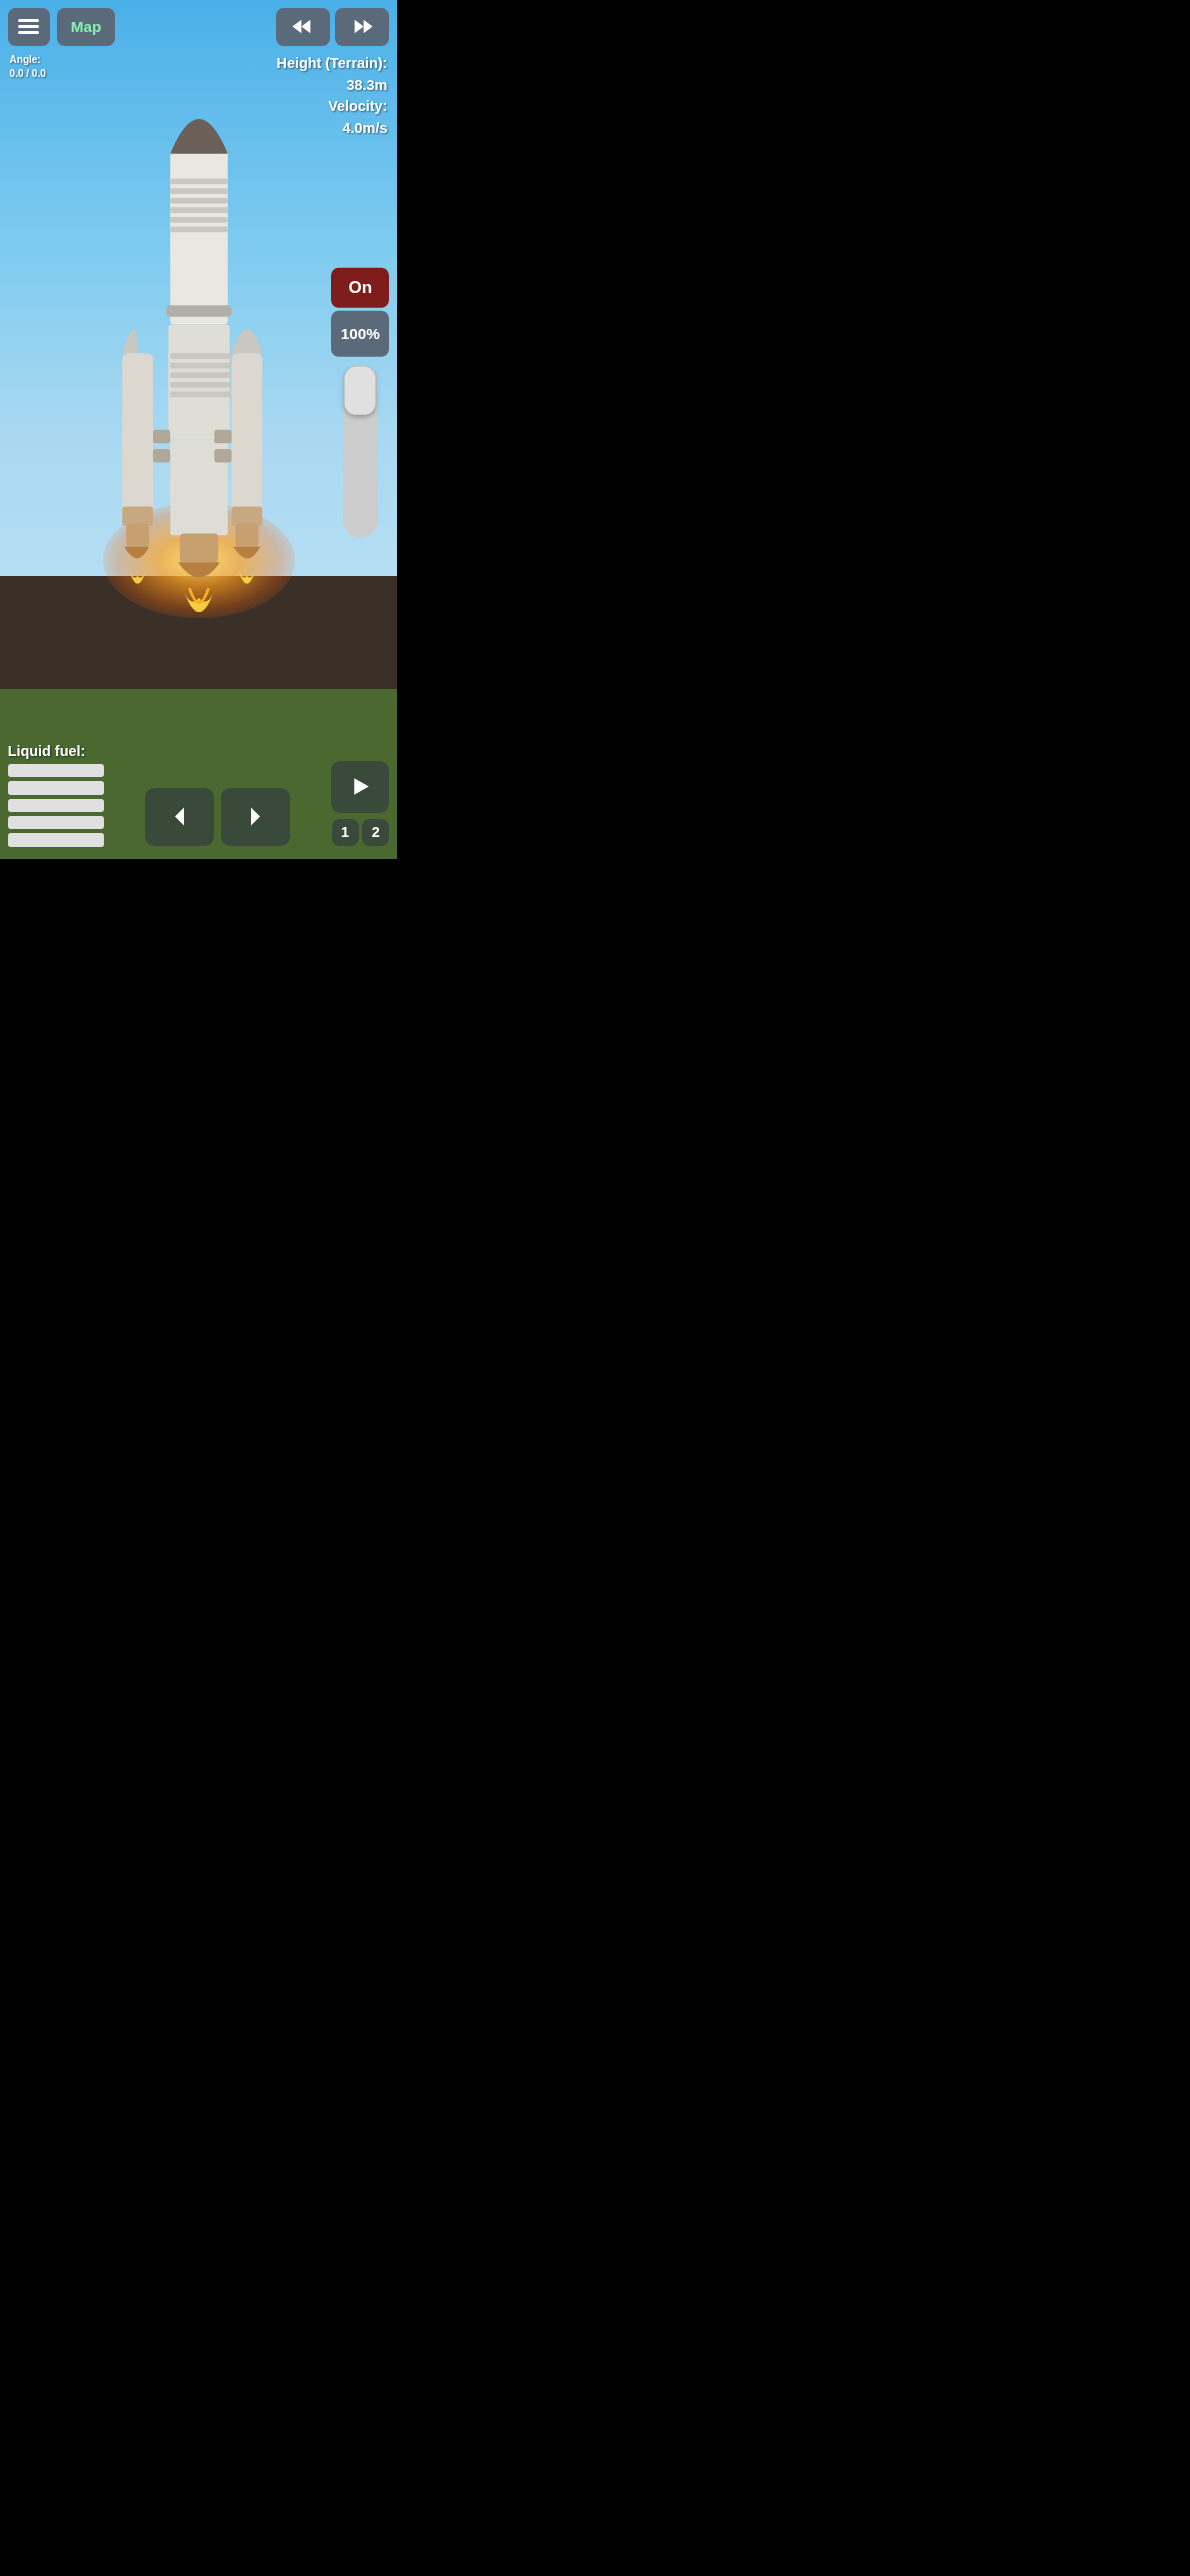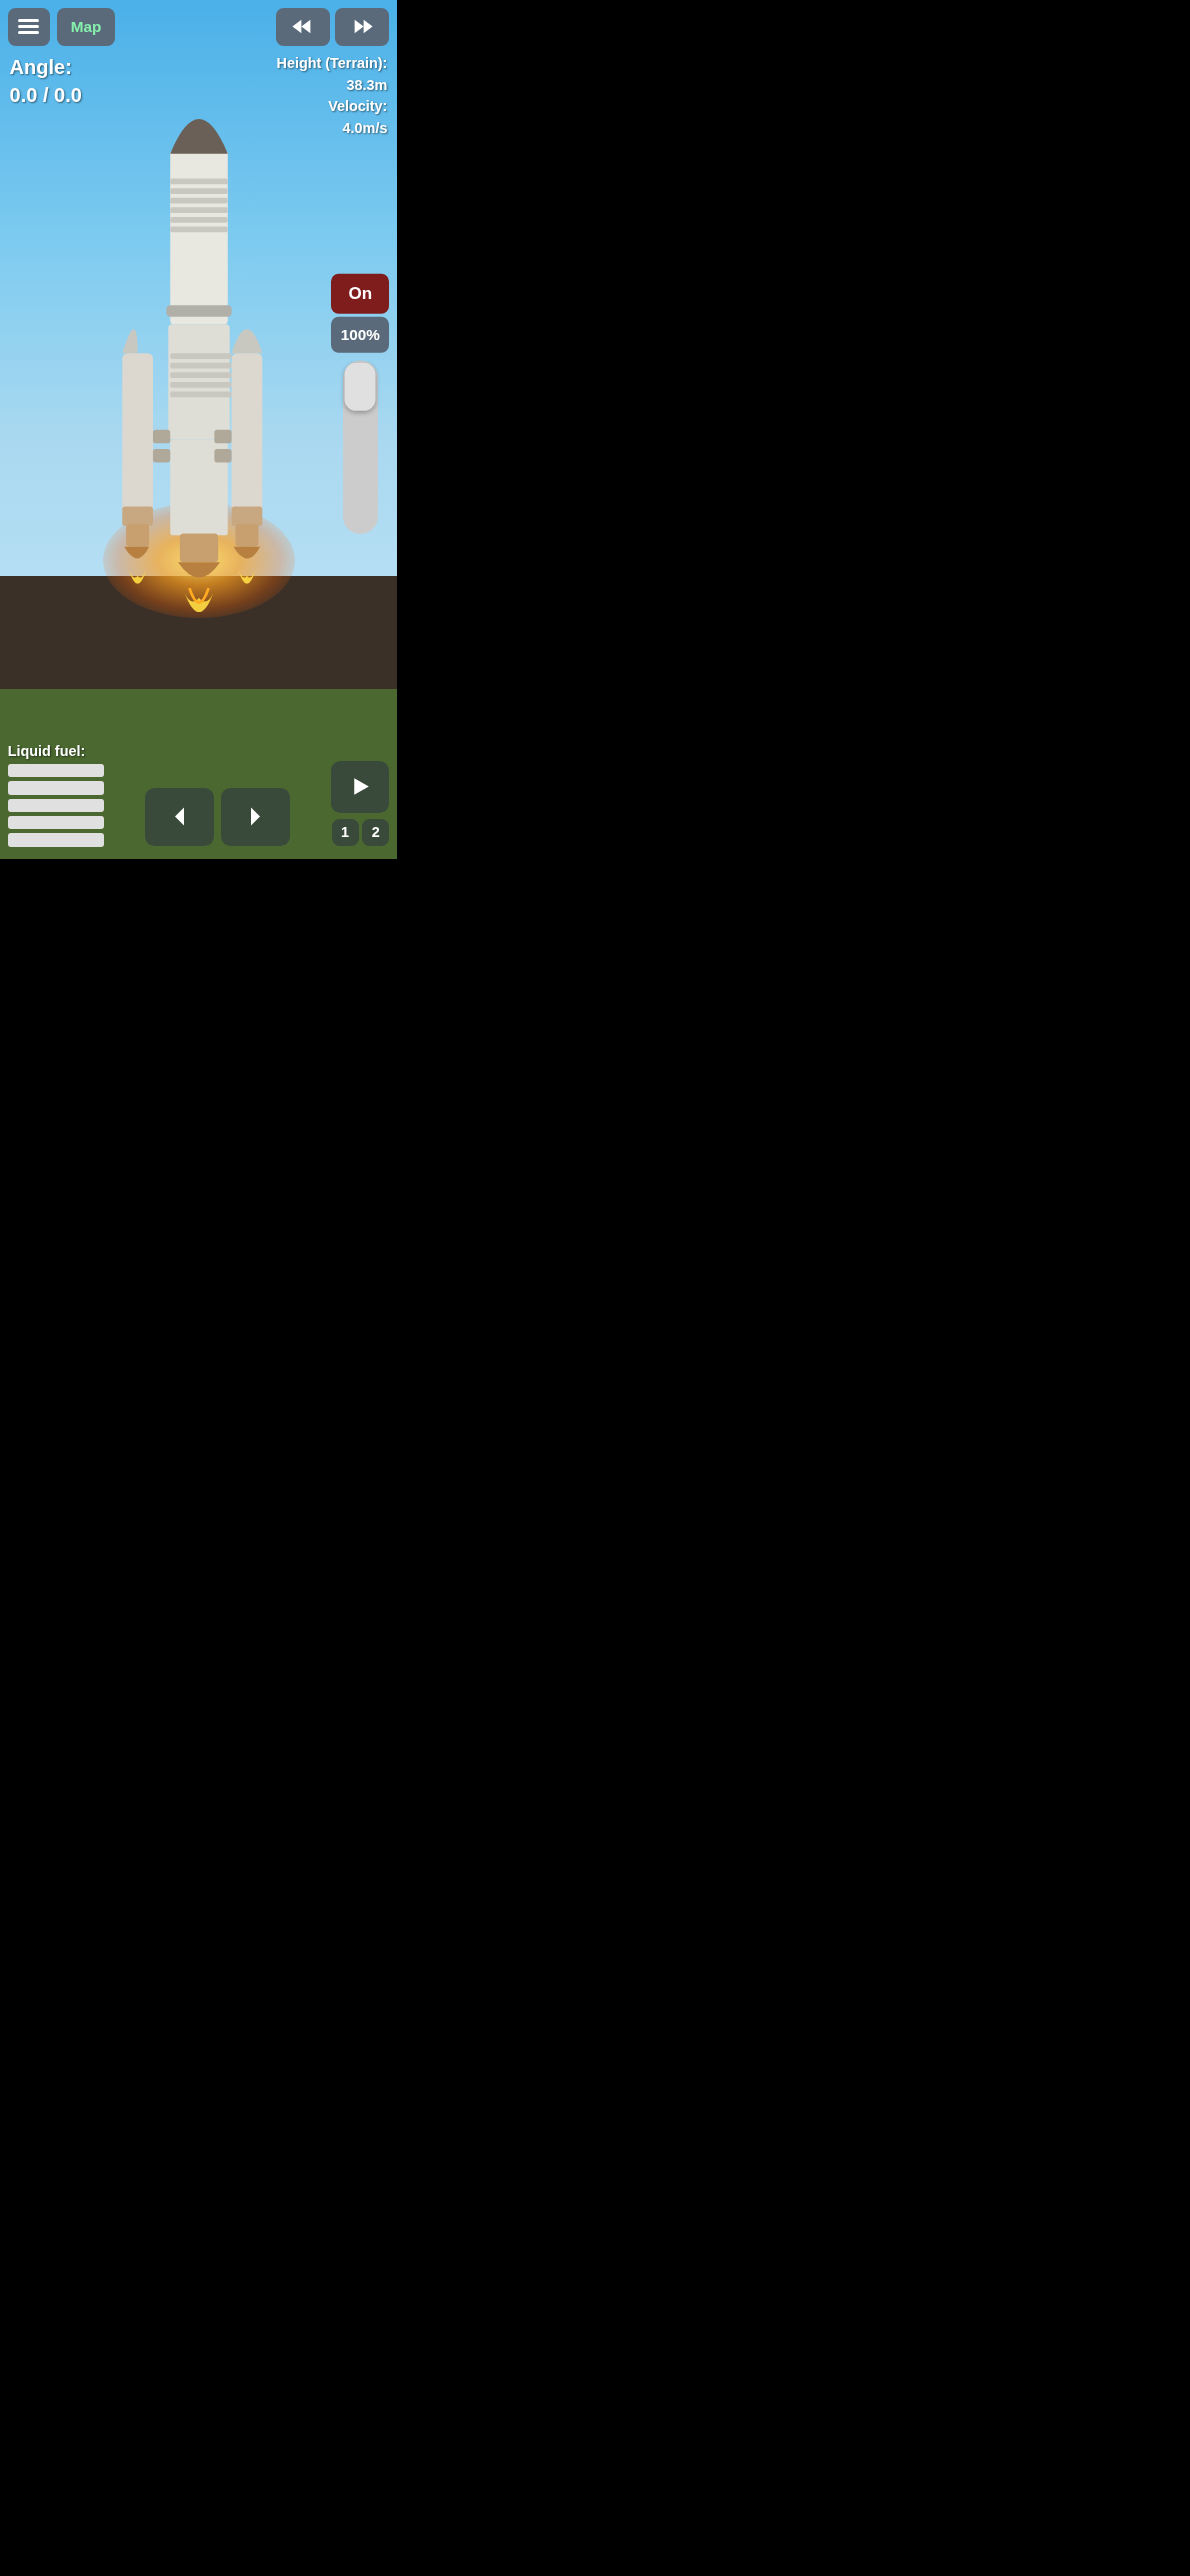--- a/index.html
+++ b/index.html
@@ -159,21 +159,21 @@
       width: 27px;
       height: 27px;
     }
 
     
     #stats-left {
       position: absolute;
       top: 53px;
       left: 9.6px;
       color: white;
-      font-size: 20px;
+      font-size: 10px;
       font-weight: bold;
       z-index: 10;
       text-shadow: 1px 1px 1.9px rgba(0,0,0,0.5);
       line-height: 1.4;
     }
 
     #stats-right {
       position: absolute;
       top: 53px;
       right: 9.6px;
@@ -212,21 +212,21 @@
     }
 
     .pct-btn {
       background: #5a6a7a;
       border: none;
       border-radius: 7.7px;
       color: white;
       font-size: 15.3px;
       font-weight: bold;
       width: 58px;
-      height: 36px;
+      height: 46px;
       cursor: pointer;
     }
 
     .throttle-slider-container {
       width: 35px;
       height: 173px;
       background: #ccc;
       border-radius: 17px;
       position: relative;
       margin-top: 3.8px;

